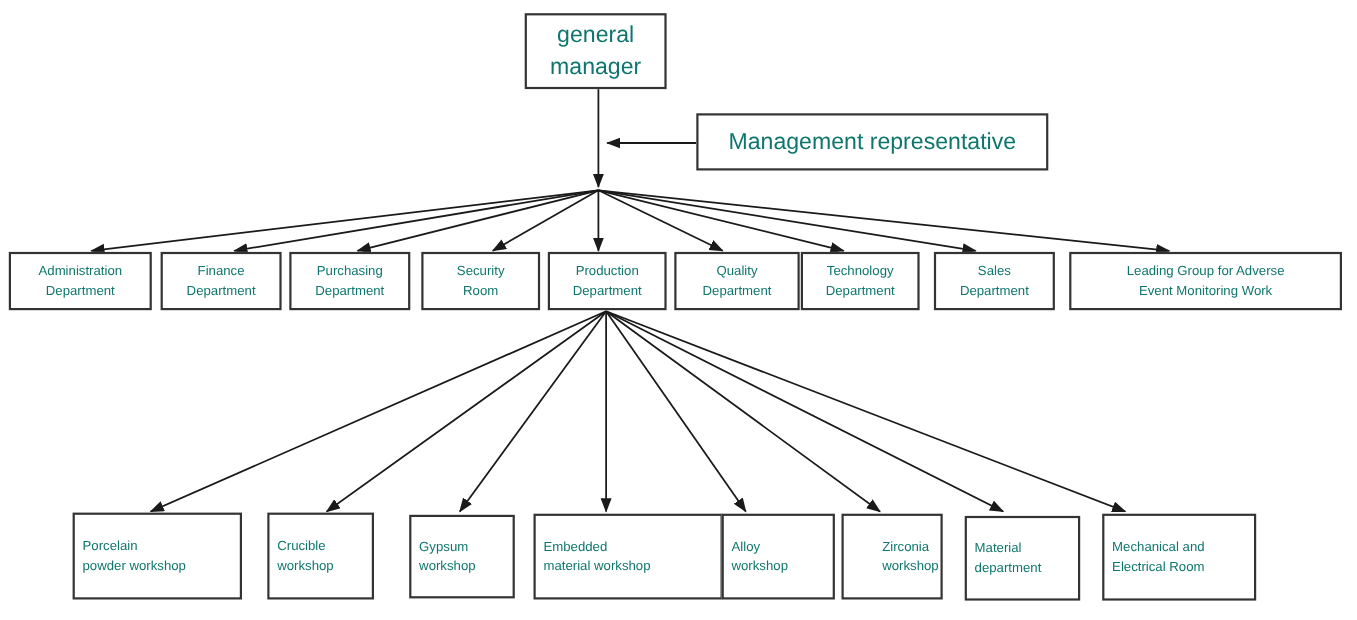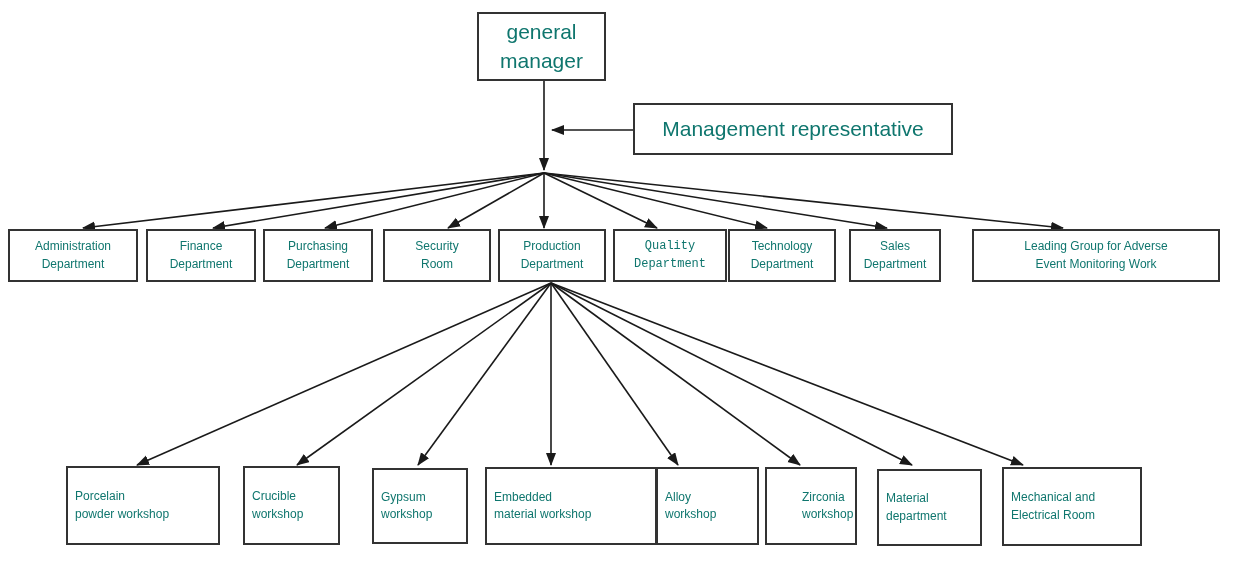--- a/index.html
+++ b/index.html
@@ -86,25 +86,25 @@
   <div class="box" style="left:8px;   top:229px; width:130px; height:53px;">Administration
 Department</div>
   <div class="box" style="left:146px; top:229px; width:110px; height:53px;">Finance
 Department</div>
   <div class="box" style="left:263px; top:229px; width:110px; height:53px;">Purchasing
 Department</div>
   <div class="box" style="left:383px; top:229px; width:108px; height:53px;">Security
 Room</div>
   <div class="box" style="left:498px; top:229px; width:108px; height:53px;">Production
 Department</div>
-  <div class="box" style="left:613px; top:229px; width:114px; height:53px;font-family:Liberation Mono, monospace;">Quality
+  <div class="box" style="left:613px; top:229px; width:114px; height:53px;">Quality
 Department</div>
   <div class="box" style="left:728px; top:229px; width:108px; height:53px;">Technology
 Department</div>
-  <div class="box" style="left:849px; top:229px; width:92px; height:53px;">Sales
+  <div class="box" style="left:849px; top:229px; width:110px; height:53px;">Sales
 Department</div>
   <div class="box" style="left:972px; top:229px; width:248px; height:53px;">Leading Group for Adverse
 Event Monitoring Work</div>
 
   <div class="box left" style="left:66px;   top:466px; width:154px; height:79px;">Porcelain
 powder workshop</div>
   <div class="box left" style="left:243px;  top:466px; width:97px;  height:79px;">Crucible
 workshop</div>
   <div class="box left" style="left:372px;  top:468px; width:96px;  height:76px;">Gypsum
 workshop</div>

